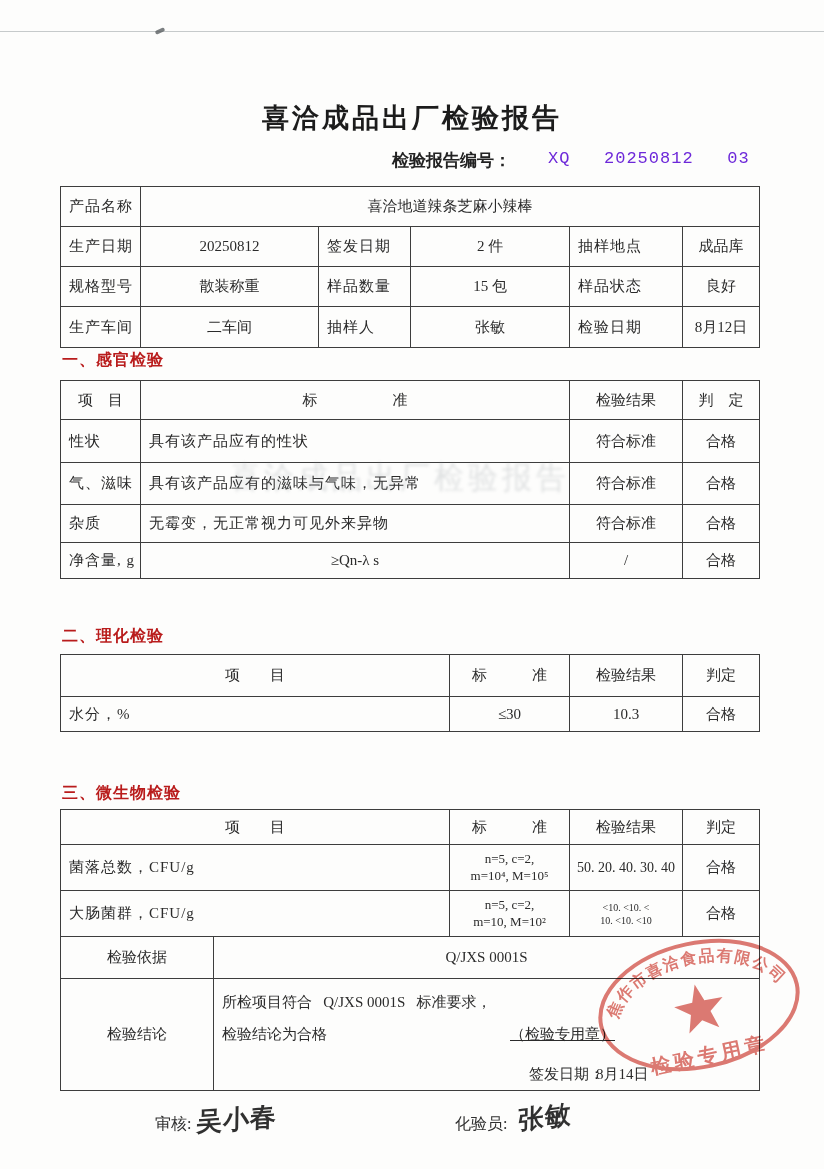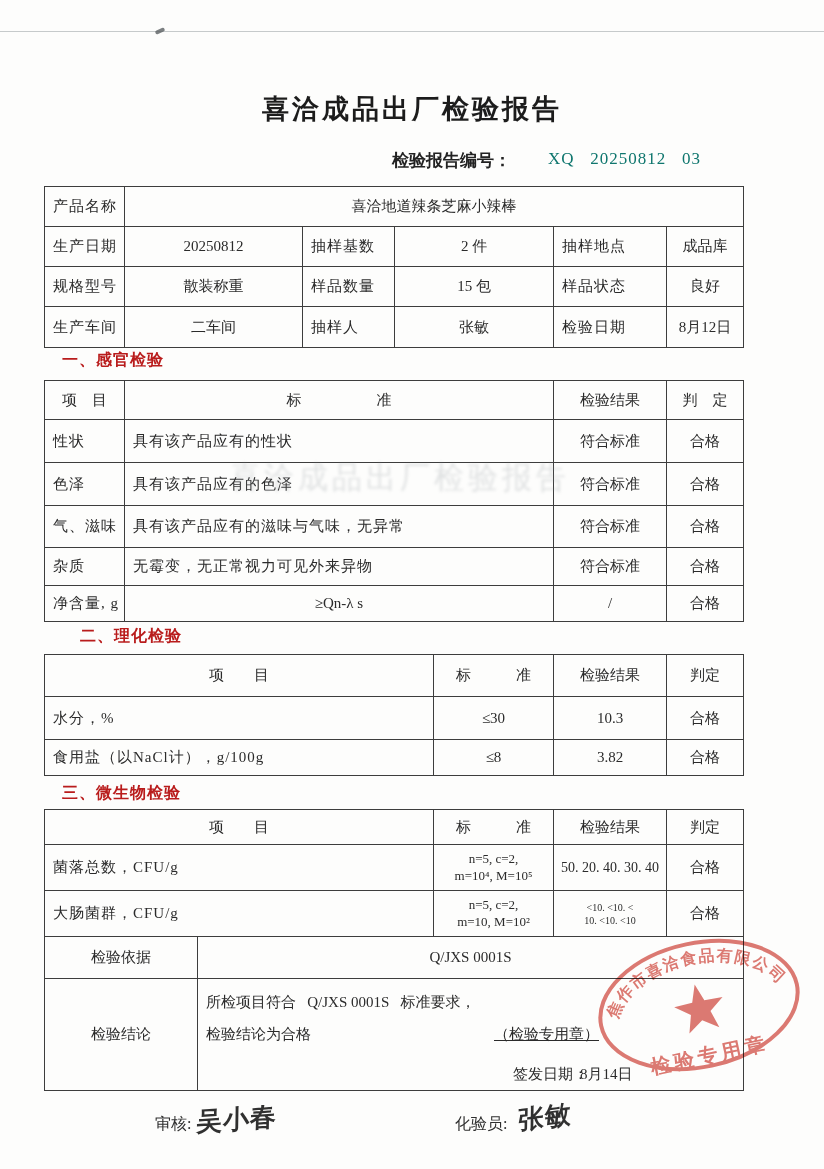--- a/index.html
+++ b/index.html
@@ -6,28 +6,28 @@
   body{background:#e8e8e8;}
   #page{
     position:relative;width:824px;height:1169px;margin:0 auto;
     background:#fdfdfc;overflow:hidden;
     font-family:"Liberation Serif","DejaVu Serif",serif;
     color:#2e2e2e;
   }
   .scanline{position:absolute;left:0;top:31px;width:824px;height:1px;background:#aeb4b6;opacity:.7;}
   .speck{position:absolute;left:155px;top:29px;width:10px;height:4px;background:#5a5f62;border-radius:2px;transform:rotate(-25deg);opacity:.8;}
   .title{
-    position:absolute;left:0;top:91px;width:100%;text-align:center;
+    position:absolute;left:0;top:100px;width:100%;text-align:center;
     font-family:"Liberation Sans","DejaVu Sans",sans-serif;
     font-weight:700;font-size:27px;letter-spacing:3px;color:#1c1c1c;
   }
   .report-no{position:absolute;top:149px;left:0;width:100%;font-size:17px;}
   .report-no .lbl{position:absolute;left:392px;top:0;font-family:"Liberation Sans","DejaVu Sans",sans-serif;font-weight:700;color:#222;}
-  .report-no .val{position:absolute;left:548px;top:0;font-family:Liberation Serif, serif;color:#0f766e;letter-spacing:1px;}
-  table{border-collapse:collapse;table-layout:fixed;position:absolute;left:44px;background:transparent;}
+  .report-no .val{position:absolute;left:548px;top:0;font-family:Liberation Mono, monospace;color:#6d28d9;letter-spacing:1px;}
+  table{border-collapse:collapse;table-layout:fixed;position:absolute;left:60px;background:transparent;}
   td{border:1.7px solid #3d3d3d;font-size:15px;color:#2b2b2b;padding:0 4px;vertical-align:middle;overflow:hidden;}
   .lblcell{text-align:left;padding-left:8px;letter-spacing:1px;}
   .ctr{text-align:center;}
   .heading{
     position:absolute;left:62px;font-size:16px;font-weight:700;color:#b91c1c;letter-spacing:1px;
     font-family:"Liberation Serif","DejaVu Serif",serif;
   }
   .sup-note{font-size:13px;line-height:1.25;}
   .two-line{line-height:1.3;font-size:10px;}
   .ghost{
@@ -74,21 +74,21 @@
         <col style="width:77px">
       </colgroup>
     <tbody>
         <tr style="height:40px">
       <td class="lblcell">产品名称</td>
       <td class="ctr" colspan="5">喜洽地道辣条芝麻小辣棒</td>
     </tr>
     <tr style="height:40px">
       <td class="lblcell">生产日期</td>
       <td class="ctr">20250812</td>
-      <td class="lblcell">抽样基数</td>
+      <td class="lblcell">签发日期</td>
       <td class="ctr">2 件</td>
       <td class="lblcell">抽样地点</td>
       <td class="ctr">成品库</td>
     </tr>
     <tr style="height:40px">
       <td class="lblcell">规格型号</td>
       <td class="ctr">散装称重</td>
       <td class="lblcell">样品数量</td>
       <td class="ctr">15 包</td>
       <td class="lblcell">样品状态</td>
@@ -119,26 +119,20 @@
       <td class="ctr">标　　　　　准</td>
       <td class="ctr">检验结果</td>
       <td class="ctr">判　定</td>
     </tr>
     <tr style="height:43px">
       <td class="lblcell">性状</td>
       <td class="lblcell">具有该产品应有的性状</td>
       <td class="ctr">符合标准</td>
       <td class="ctr">合格</td>
     </tr>
-    <tr style="height:43px">
-      <td class="lblcell">色泽</td>
-      <td class="lblcell">具有该产品应有的色泽</td>
-      <td class="ctr">符合标准</td>
-      <td class="ctr">合格</td>
-    </tr>
     <tr style="height:42px">
       <td class="lblcell">气、滋味</td>
       <td class="lblcell">具有该产品应有的滋味与气味，无异常</td>
       <td class="ctr">符合标准</td>
       <td class="ctr">合格</td>
     </tr>
     <tr style="height:38px">
       <td class="lblcell">杂质</td>
       <td class="lblcell">无霉变，无正常视力可见外来异物</td>
       <td class="ctr">符合标准</td>
@@ -146,45 +140,39 @@
     </tr>
     <tr style="height:36px">
       <td class="lblcell">净含量, g</td>
       <td class="ctr">≥Qn-λ s</td>
       <td class="ctr">/</td>
       <td class="ctr">合格</td>
     </tr>
   </tbody>
     </table>
 
-  <div class="heading" style="top:626px;margin-left:18px;">二、理化检验</div>
+  <div class="heading" style="top:626px;">二、理化检验</div>
   <table style="top:654px;width:699px;">
     <colgroup>
         <col style="width:389px">
         <col style="width:120px">
         <col style="width:113px">
         <col style="width:77px">
       </colgroup>
     <tbody>
         <tr style="height:42px">
       <td class="ctr">项　　目</td>
       <td class="ctr">标　　　准</td>
       <td class="ctr">检验结果</td>
       <td class="ctr">判定</td>
     </tr>
-    <tr style="height:43px">
+    <tr style="height:35px">
       <td class="lblcell">水分，%</td>
       <td class="ctr">≤30</td>
       <td class="ctr">10.3</td>
-      <td class="ctr">合格</td>
-    </tr>
-    <tr style="height:36px">
-      <td class="lblcell">食用盐（以NaCl计），g/100g</td>
-      <td class="ctr">≤8</td>
-      <td class="ctr">3.82</td>
       <td class="ctr">合格</td>
     </tr>
   </tbody>
     </table>
 
   <div class="heading" style="top:783px;">三、微生物检验</div>
   <table style="top:809px;width:699px;">
     <colgroup>
         <col style="width:389px">
         <col style="width:120px">

